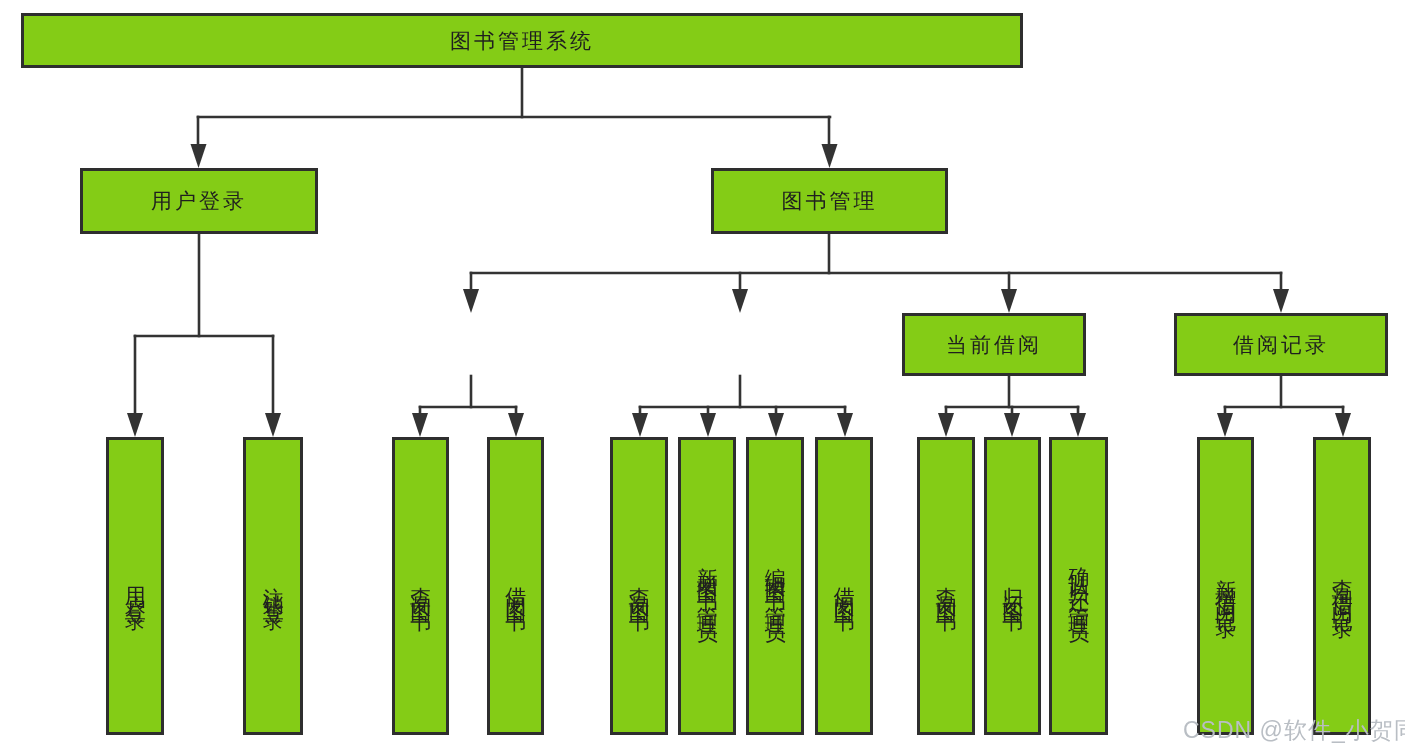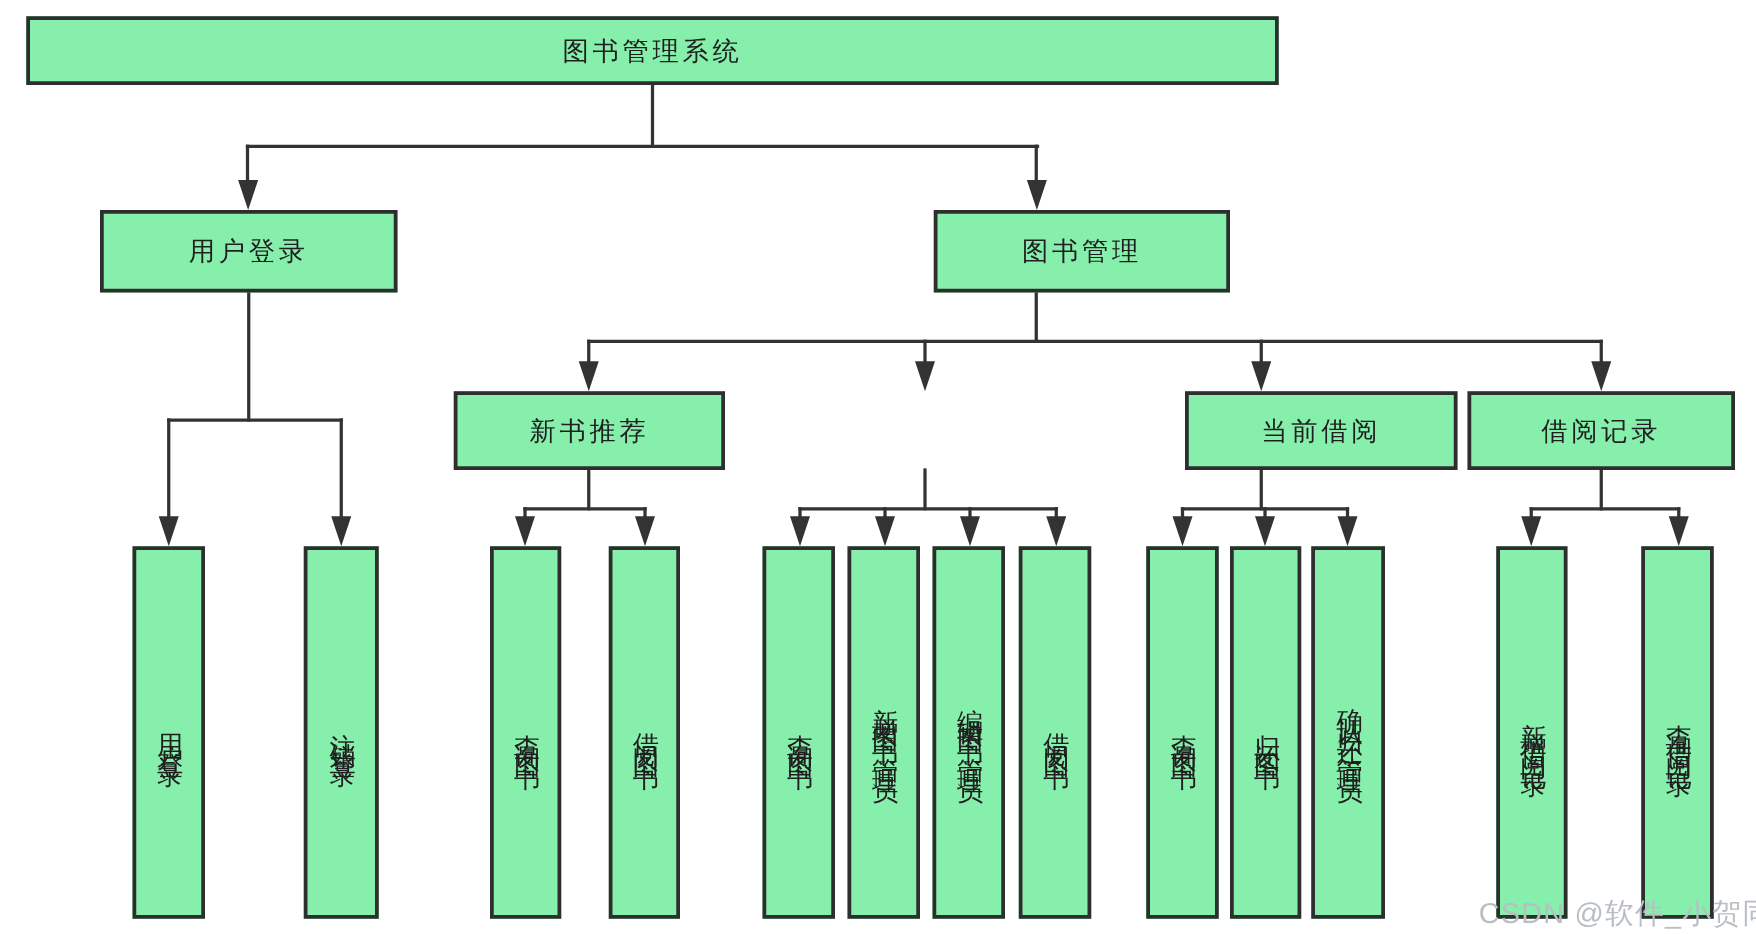--- a/index.html
+++ b/index.html
@@ -14,21 +14,21 @@
   }
   svg.connectors {
     position: absolute;
     left: 0; top: 0;
     width: 1405px; height: 747px;
     z-index: 1;
   }
   .box {
     position: absolute;
     box-sizing: border-box;
-    background: #86efac;
+    background: #84cc16;
     border: 3px solid #2e2e2e;
     display: flex;
     align-items: center;
     justify-content: center;
     z-index: 2;
     text-align: center;
   }
   .hlabel {
     font-size: 21px;
     letter-spacing: 3px;
@@ -40,25 +40,25 @@
     text-orientation: mixed;
     font-size: 21px;
     letter-spacing: 8px;
     line-height: 1.25;
     color: #1f1f1f;
   }
   
   .n-root   { left: 21px;  top: 13px;  width: 1002px; height: 55px; }
   
   .n-login  { left: 80px;  top: 168px; width: 238px; height: 66px; }
-  .n-mgmt   { left: 711px; top: 168px; width: 237px; height: 66px; margin-left: 36px; }
+  .n-mgmt   { left: 711px; top: 168px; width: 237px; height: 66px; }
   
   .n-rec    { left: 363px;  top: 313px; width: 217px; height: 63px; }
   .n-bor    { left: 632px;  top: 313px; width: 214px; height: 63px; }
-  .n-cur    { left: 902px;  top: 313px; width: 218px; height: 63px; margin-left: 46px; }
+  .n-cur    { left: 902px;  top: 313px; width: 184px; height: 63px; }
   .n-hist   { left: 1174px; top: 313px; width: 214px; height: 63px; }
   
   .leaf { top: 437px; height: 298px; }
   .n-l-login   { left: 106px;  width: 58px; }
   .n-l-logout  { left: 243px;  width: 60px; }
   .n-rec-q     { left: 392px;  width: 57px; }
   .n-rec-b     { left: 487px;  width: 57px; }
   .n-bor-q     { left: 610px;  width: 58px; }
   .n-bor-add   { left: 678px;  width: 58px; }
   .n-bor-edit  { left: 746px;  width: 58px; }
@@ -157,23 +157,20 @@
     <span class="hlabel">图书管理系统</span>
   </div>
 
   <div class="box n-login">
     <span class="hlabel">用户登录</span>
   </div>
   <div class="box n-mgmt">
     <span class="hlabel">图书管理</span>
   </div>
 
-  <div class="box n-rec">
-    <span class="hlabel">新书推荐</span>
-  </div>
   <div class="box n-cur">
     <span class="hlabel">当前借阅</span>
   </div>
   <div class="box n-hist">
     <span class="hlabel">借阅记录</span>
   </div>
 
   <div class="box leaf n-l-login">
     <span class="vlabel">用户登录</span>
   </div>

